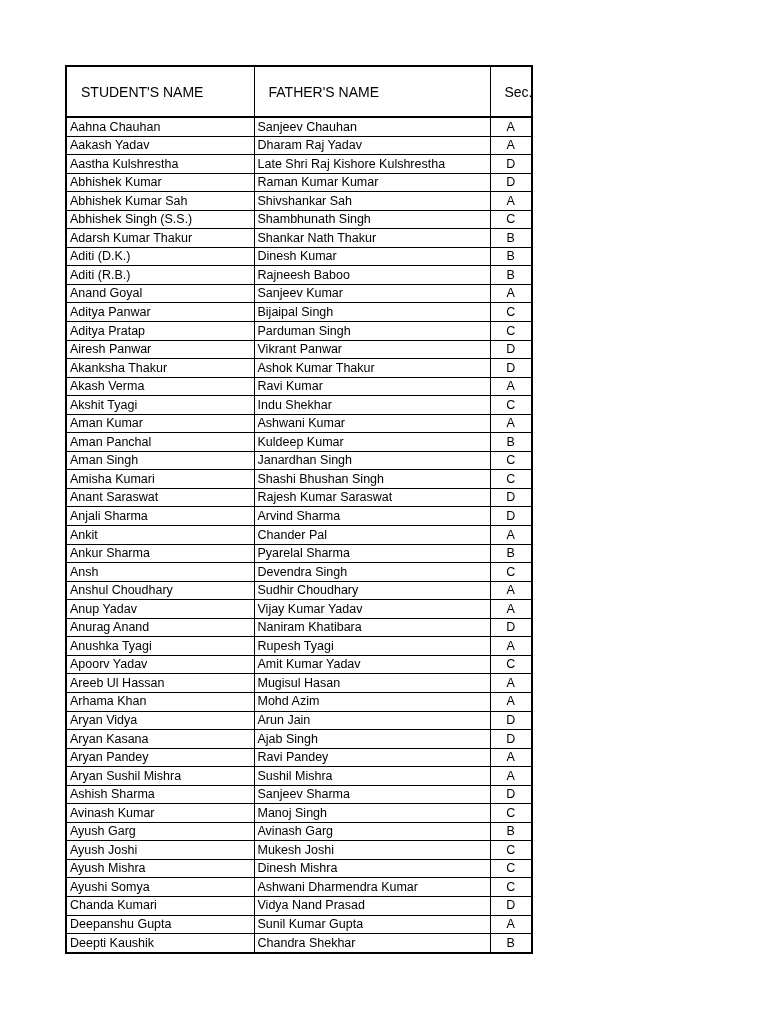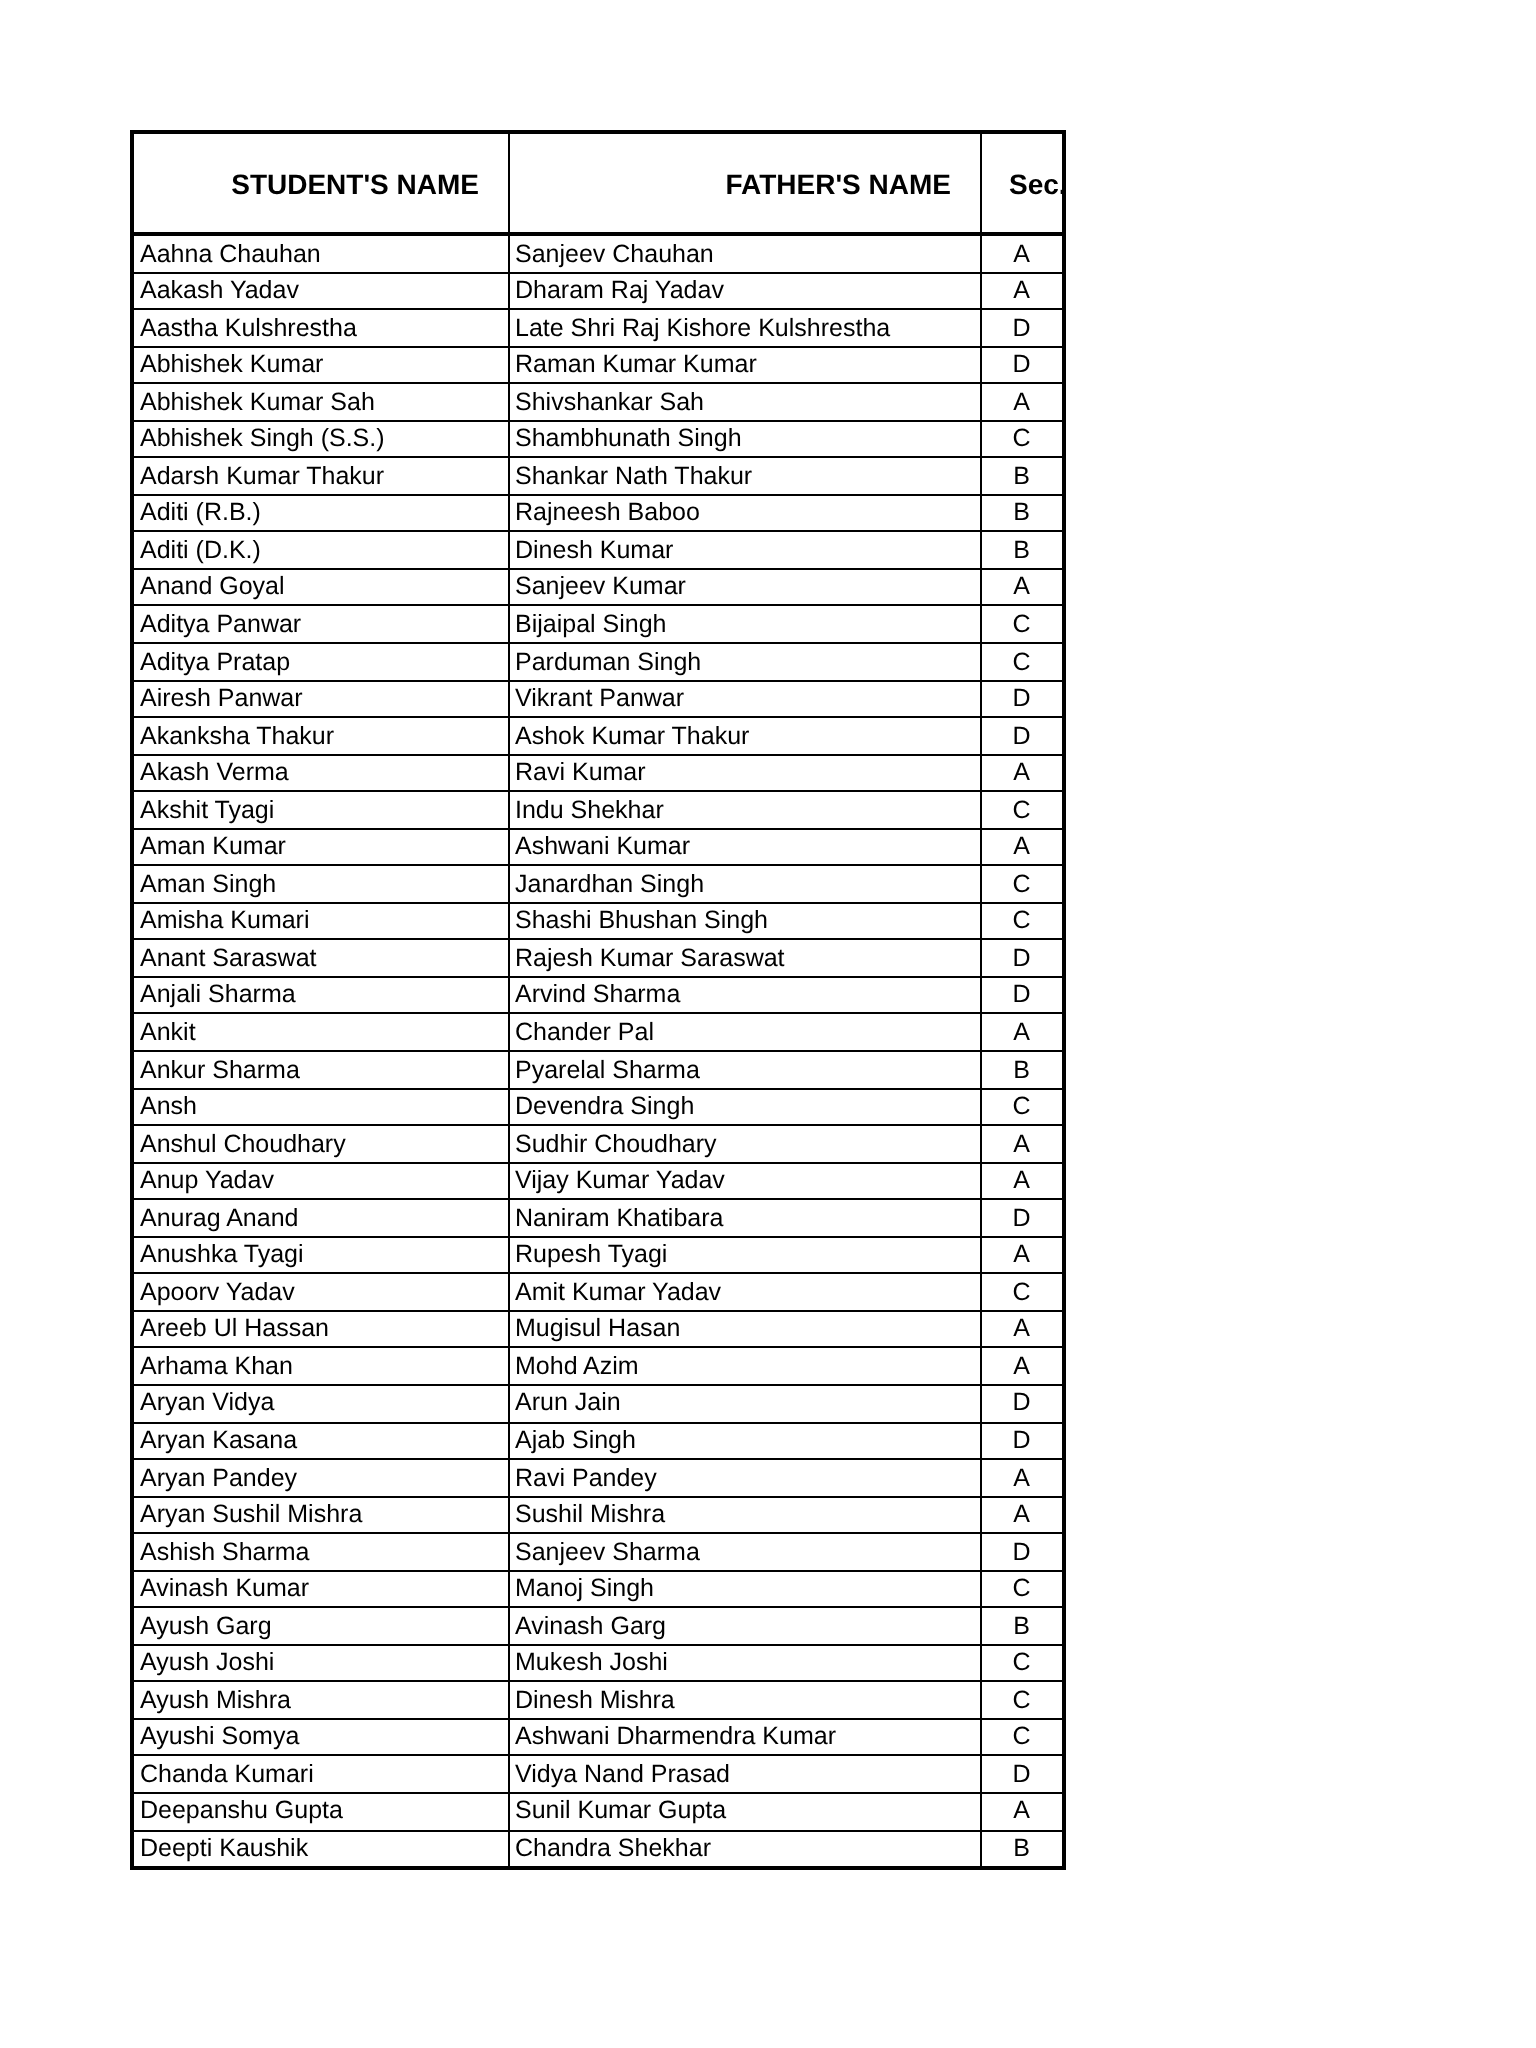--- a/index.html
+++ b/index.html
@@ -28,22 +28,22 @@
   table.roster th,
   table.roster td {
     border: 1px solid #000000;
     overflow: hidden;
     white-space: nowrap;
     vertical-align: middle;
   }
   table.roster th {
     height: 21px;
     font-size: 14px;
-    font-weight: bold;
-    text-align: right;
+    font-weight: normal;
+    text-align: left;
     padding: 14px;
     border-bottom-width: 2px;
   }
   table.roster td {
     height: 17.55px;
     font-size: 12.5px;
     line-height: 1;
     padding: 0 2px 0 3px;
     text-align: left;
   }
@@ -102,30 +102,30 @@
           <td>Abhishek Singh (S.S.)</td>
           <td>Shambhunath Singh</td>
           <td class="sec">C</td>
         </tr>
         <tr>
           <td>Adarsh Kumar Thakur</td>
           <td>Shankar Nath Thakur</td>
           <td class="sec">B</td>
         </tr>
         <tr>
+          <td>Aditi (D.K.)</td>
+          <td>Dinesh Kumar</td>
+          <td class="sec">B</td>
+        </tr>
+        <tr>
           <td>Aditi (R.B.)</td>
           <td>Rajneesh Baboo</td>
           <td class="sec">B</td>
         </tr>
         <tr>
-          <td>Aditi (D.K.)</td>
-          <td>Dinesh Kumar</td>
-          <td class="sec">B</td>
-        </tr>
-        <tr>
           <td>Anand Goyal</td>
           <td>Sanjeev Kumar</td>
           <td class="sec">A</td>
         </tr>
         <tr>
           <td>Aditya Panwar</td>
           <td>Bijaipal Singh</td>
           <td class="sec">C</td>
         </tr>
         <tr>
@@ -150,20 +150,25 @@
         </tr>
         <tr>
           <td>Akshit Tyagi</td>
           <td>Indu Shekhar</td>
           <td class="sec">C</td>
         </tr>
         <tr>
           <td>Aman Kumar</td>
           <td>Ashwani Kumar</td>
           <td class="sec">A</td>
+        </tr>
+        <tr>
+          <td>Aman Panchal</td>
+          <td>Kuldeep Kumar</td>
+          <td class="sec">B</td>
         </tr>
         <tr>
           <td>Aman Singh</td>
           <td>Janardhan Singh</td>
           <td class="sec">C</td>
         </tr>
         <tr>
           <td>Amisha Kumari</td>
           <td>Shashi Bhushan Singh</td>
           <td class="sec">C</td>

